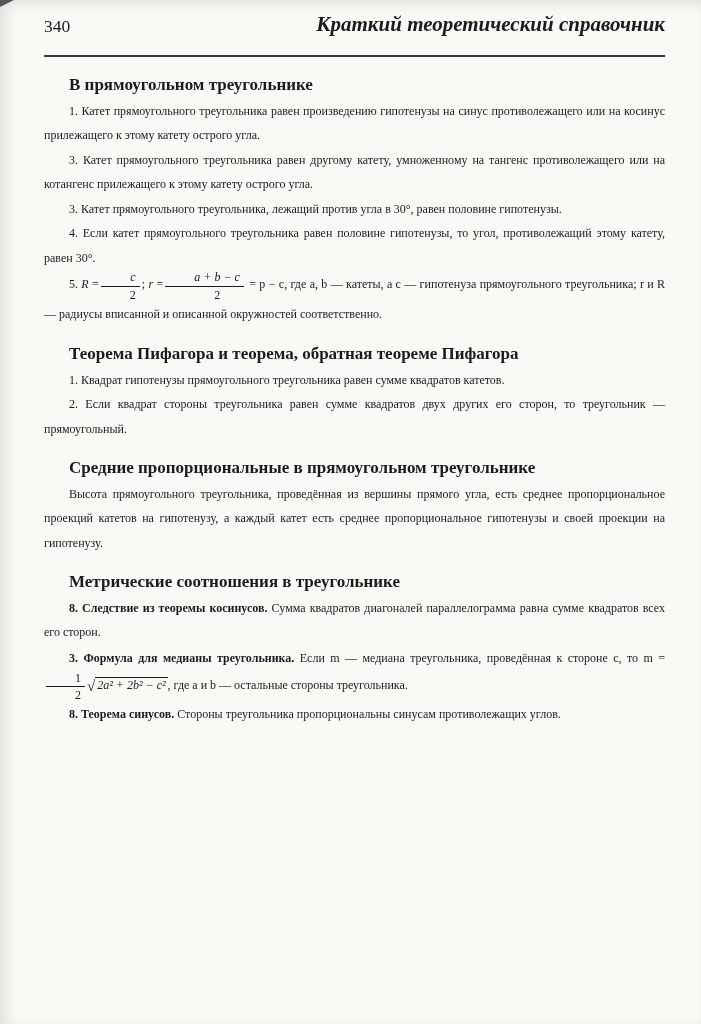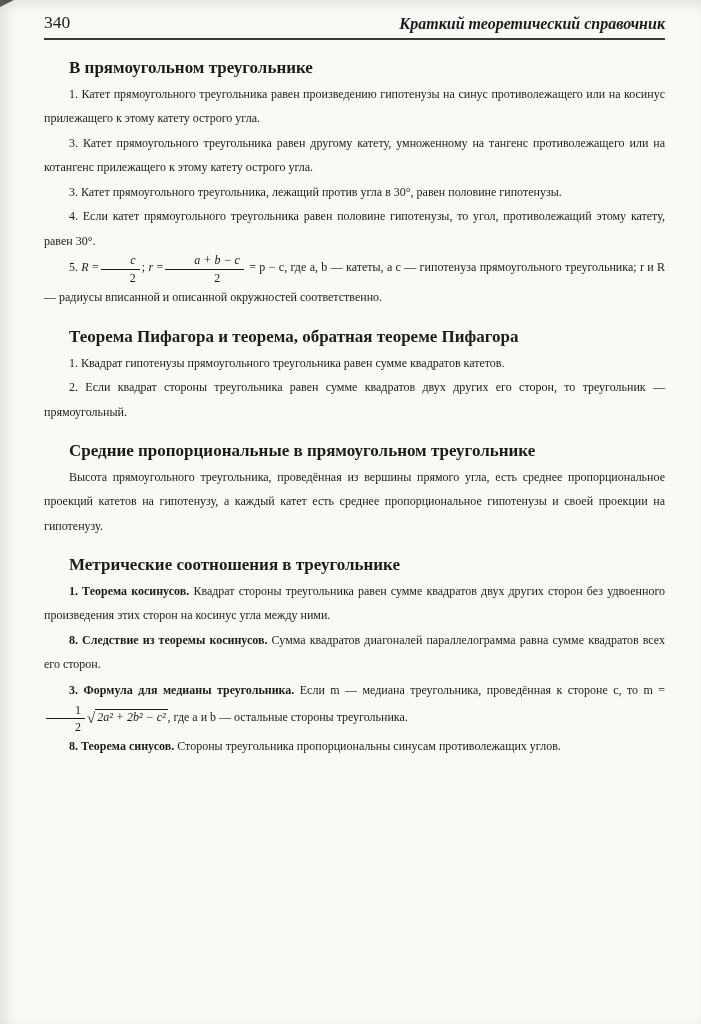--- a/index.html
+++ b/index.html
@@ -31,28 +31,28 @@
     height: 7px;
     background: #3c3c3c;
     clip-path: polygon(0 0, 100% 0, 0 100%);
     opacity: 0.85;
   }
   .page-header {
     display: flex;
     justify-content: space-between;
     align-items: flex-end;
     border-bottom: 2px solid #3a3a3a;
-    padding-bottom: 5px;
+    padding-bottom: 18px;
     margin-bottom: 16px;
   }
   .page-number {
     font-size: 17.5px;
   }
   .running-title {
-    font-size: 16px;
+    font-size: 21px;
     font-weight: bold;
     font-style: italic;
   }
   .section {
     margin-bottom: 15px;
   }
   .heading {
     font-weight: bold;
     font-size: 17px;
     line-height: 24.5px;
@@ -136,23 +136,20 @@
     <p class="para">2. Если квадрат стороны треугольника равен сумме квадратов двух других его сторон, то треугольник — прямоугольный.</p>
   </div>
 
   <div class="section">
     <h2 class="heading">Средние пропорциональные в прямоугольном треугольнике</h2>
     <p class="para">Высота прямоугольного треугольника, проведённая из вершины прямого угла, есть среднее пропорциональное проекций катетов на гипотенузу, а каждый катет есть среднее пропорциональное гипотенузы и своей проекции на гипотенузу.</p>
   </div>
 
   <div class="section">
     <h2 class="heading">Метрические соотношения в треугольнике</h2>
-    <p class="para"><span class="lead">1. Теорема косинусов.</span>
-      <span>Квадрат стороны треугольника равен сумме квадратов двух других сторон без удвоенного произведения этих сторон на косинус угла между ними.</span>
-    </p>
     <p class="para"><span class="lead">8. Следствие из теоремы косинусов.</span>
       <span>Сумма квадратов диагоналей параллелограмма равна сумме квадратов всех его сторон.</span>
     </p>
     <p class="para formula-para"><span class="lead">3. Формула для медианы треугольника.</span>
       <span>Если m — медиана треугольника, проведённая к стороне c, то m =</span>
       <span class="frac"><span class="num">1</span><span class="den">2</span></span><span class="sqrt-sign">√</span><span class="radicand">2a² + 2b² − c²</span><span>, где a и b — остальные стороны треугольника.</span>
     </p>
     <p class="para"><span class="lead">8. Теорема синусов.</span>
       <span>Стороны треугольника пропорциональны синусам противолежащих углов.</span>
     </p>

